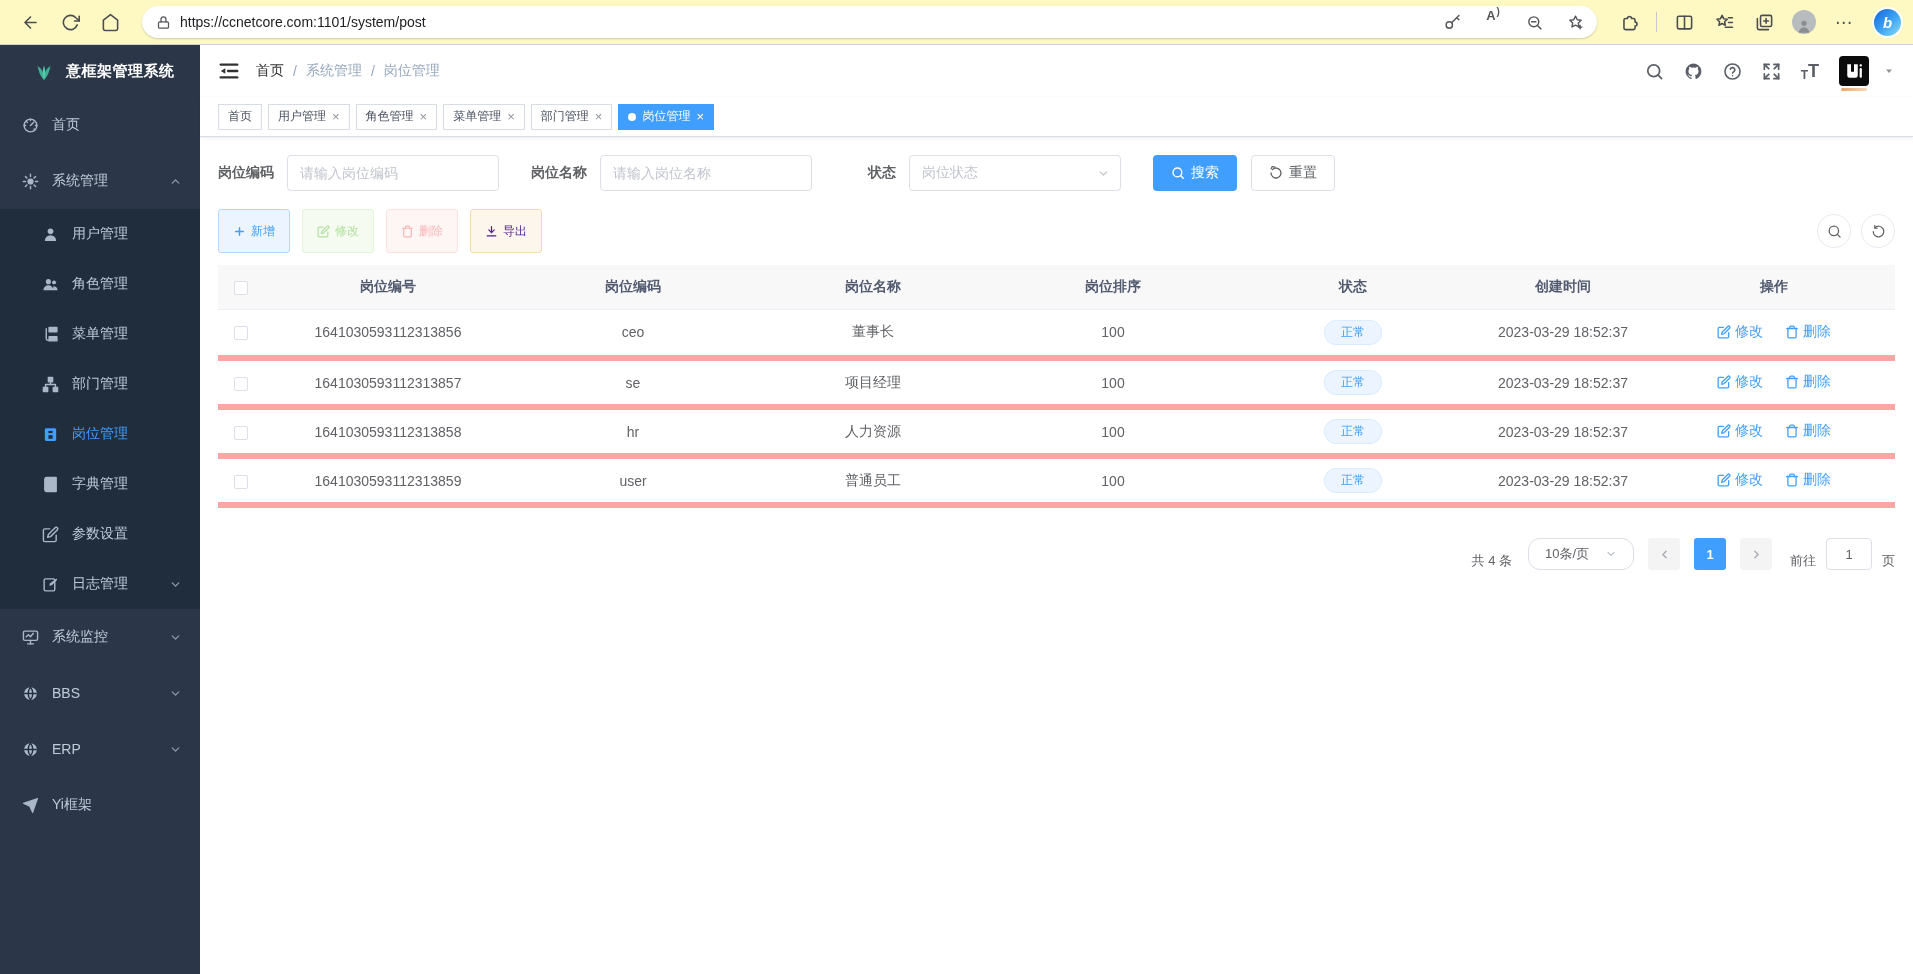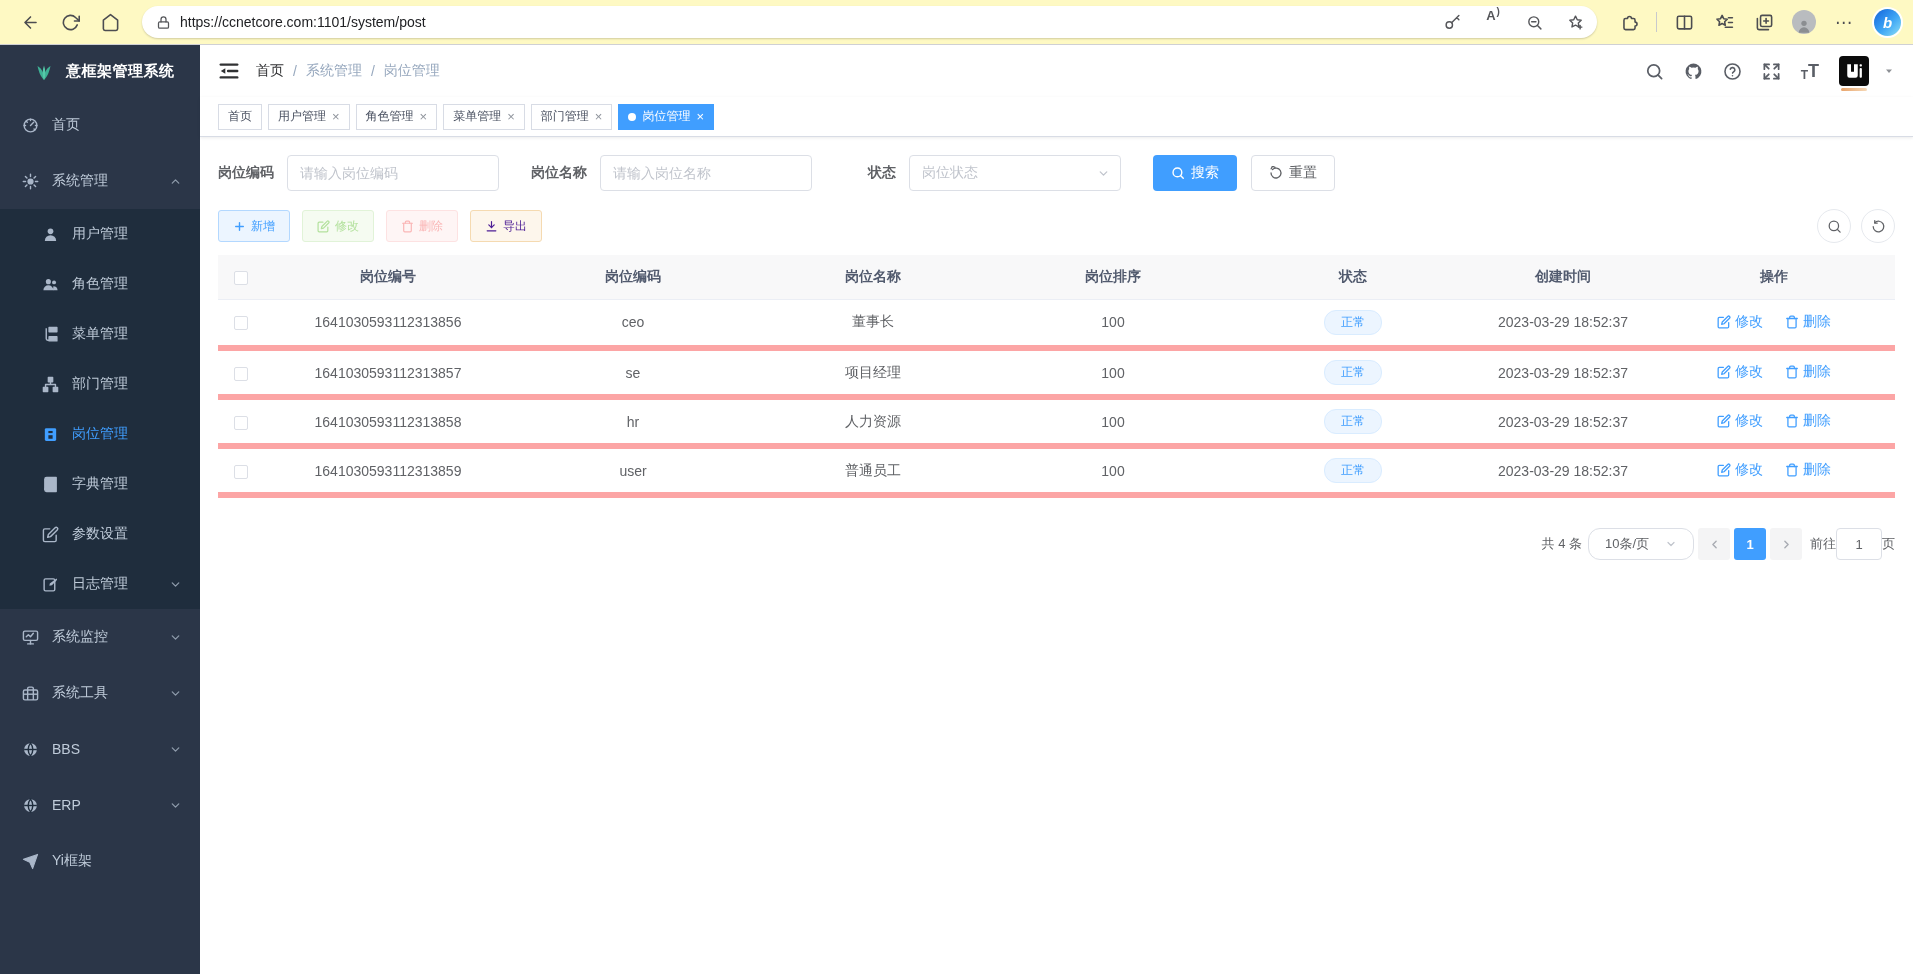--- a/index.html
+++ b/index.html
@@ -71,39 +71,39 @@
   .el-input{width:212px;height:36px;border:1px solid #dcdfe6;border-radius:4px;padding:0 12px;font-size:14px;color:#606266;outline:none;background:#fff}
   .el-input::placeholder{color:#c0c4cc}
   .el-select{width:212px;height:36px;border:1px solid #dcdfe6;border-radius:4px;padding:0 10px 0 12px;font-size:14px;color:#c0c4cc;background:#fff;display:flex;align-items:center;justify-content:space-between;cursor:pointer}
   .el-select svg{width:13px;height:13px;color:#c0c4cc}
   .btn{height:36px;border-radius:4px;font-size:14px;display:inline-flex;align-items:center;gap:6px;padding:0 17px;cursor:pointer;border:1px solid transparent}
   .btn svg{width:14px;height:14px}
   .btn-primary{background:#409eff;color:#fff}
   .btn-default{background:#fff;border-color:#dcdfe6;color:#606266;margin-left:14px}
 
   .toolbar-row{display:flex;align-items:center;gap:12px;margin-bottom:12px}
-  .pbtn{height:32px;padding:0 14px;border-radius:3px;font-size:12px;display:inline-flex;align-items:center;gap:5px;cursor:pointer;border:1px solid}
+  .pbtn{height:44px;padding:0 14px;border-radius:3px;font-size:12px;display:inline-flex;align-items:center;gap:5px;cursor:pointer;border:1px solid}
   .pbtn svg{width:13px;height:13px}
   .pbtn-add{color:#409eff;background:#ecf5ff;border-color:#b3d8ff}
   .pbtn-edit{color:#b3e19d;background:#f5fbf1;border-color:#e1f3d8;cursor:not-allowed}
   .pbtn-del{color:#fab6b6;background:#fef5f5;border-color:#fde2e2;cursor:not-allowed}
   .pbtn-export{color:#4c1d95;background:#fdf6ec;border-color:#f5dab1}
   .circle-btns{margin-left:auto;display:flex;gap:10px}
   .cbtn{width:34px;height:34px;border-radius:50%;border:1px solid #e6e9ee;background:#fff;color:#606266;display:flex;align-items:center;justify-content:center;cursor:pointer}
   .cbtn svg{width:15px;height:15px}
 
   table{width:100%;border-collapse:collapse;table-layout:fixed}
   thead th{background:#f8f8f9;color:#515a6e;font-weight:700;font-size:14px;height:44px;text-align:center;border-bottom:1px solid #ebeef5}
   tbody td{height:49px;font-size:14px;color:#606266;text-align:center;border-bottom:6px solid #fca5a5;white-space:nowrap}
   .el-checkbox{width:14px;height:14px;border:1px solid #dcdfe6;border-radius:2px;background:#fff;display:inline-block;vertical-align:middle;cursor:pointer}
   .badge{display:inline-block;padding:3px 16px;background:#ecf5ff;border:1px solid #d9ecff;color:#409eff;border-radius:12px;font-size:12px;line-height:17px}
   .oplink{color:#409eff;display:inline-flex;align-items:center;gap:4px;margin:0 9px;cursor:pointer;font-size:14px}
   .oplink svg{width:14px;height:14px}
 
-  .pagination{display:flex;justify-content:flex-end;align-items:center;gap:0;margin:30px 0 0;font-size:13px;color:#606266}
+  .pagination{display:flex;justify-content:flex-end;align-items:flex-end;gap:10px;margin:30px 0 0;font-size:13px;color:#606266}
   .ptotal{margin-right:6px}
   .psize{width:106px;height:32px;border:1px solid #dcdfe6;border-radius:12px;background:#fff;display:flex;align-items:center;justify-content:center;gap:16px;cursor:pointer;color:#606266}
   .psize svg{width:12px;height:12px;color:#c0c4cc}
   .pgbtn{width:32px;height:32px;border-radius:3px;background:#f4f4f5;color:#a8abb2;display:flex;align-items:center;justify-content:center;cursor:pointer;margin-left:4px}
   .pgbtn svg{width:13px;height:13px}
   .pgcur{width:32px;height:32px;border-radius:3px;background:#409eff;color:#fff;font-weight:600;display:flex;align-items:center;justify-content:center;cursor:pointer;margin-left:4px}
   .goto-label{margin-left:8px}
   .goto-input{width:46px;height:32px;border:1px solid #dcdfe6;border-radius:4px;text-align:center;font-size:13px;color:#606266;outline:none}
 </style>
 </head>
@@ -305,31 +305,20 @@
       </div>
 
       <div class="side-item top">
         <svg class="si" viewBox="0 0 24 24" fill="none" stroke="currentColor" stroke-width="2" stroke-linecap="round" stroke-linejoin="round">
             <rect x="2" y="3" width="20" height="13" rx="2"></rect>
             <polyline points="6 11 9 8 12 11 16 6"></polyline>
             <line x1="8" y1="21" x2="16" y2="21"></line>
             <line x1="12" y1="16" x2="12" y2="21"></line>
           </svg>
         <span>系统监控</span>
-        <svg class="caret" viewBox="0 0 24 24" fill="none" stroke="currentColor" stroke-width="2.4" stroke-linecap="round" stroke-linejoin="round">
-            <polyline points="6 9 12 15 18 9"></polyline>
-          </svg>
-      </div>
-      <div class="side-item top">
-        <svg class="si" viewBox="0 0 24 24" fill="none" stroke="currentColor" stroke-width="2" stroke-linejoin="round">
-            <rect x="2" y="7" width="20" height="14" rx="2"></rect>
-            <path d="M16 21V5a2 2 0 0 0-2-2h-4a2 2 0 0 0-2 2v16"></path>
-            <line x1="2" y1="13" x2="22" y2="13"></line>
-          </svg>
-        <span>系统工具</span>
         <svg class="caret" viewBox="0 0 24 24" fill="none" stroke="currentColor" stroke-width="2.4" stroke-linecap="round" stroke-linejoin="round">
             <polyline points="6 9 12 15 18 9"></polyline>
           </svg>
       </div>
       <div class="side-item top">
         <svg class="si" viewBox="0 0 24 24" fill="none" stroke="currentColor" stroke-width="2">
             <circle cx="12" cy="12" r="9" fill="currentColor" stroke="none"></circle>
             <line x1="3" y1="12" x2="21" y2="12" stroke="#1f2d3d"></line>
             <path d="M12 3a14 14 0 0 1 0 18a14 14 0 0 1 0-18z" stroke="#1f2d3d" fill="none"></path>
           </svg>

